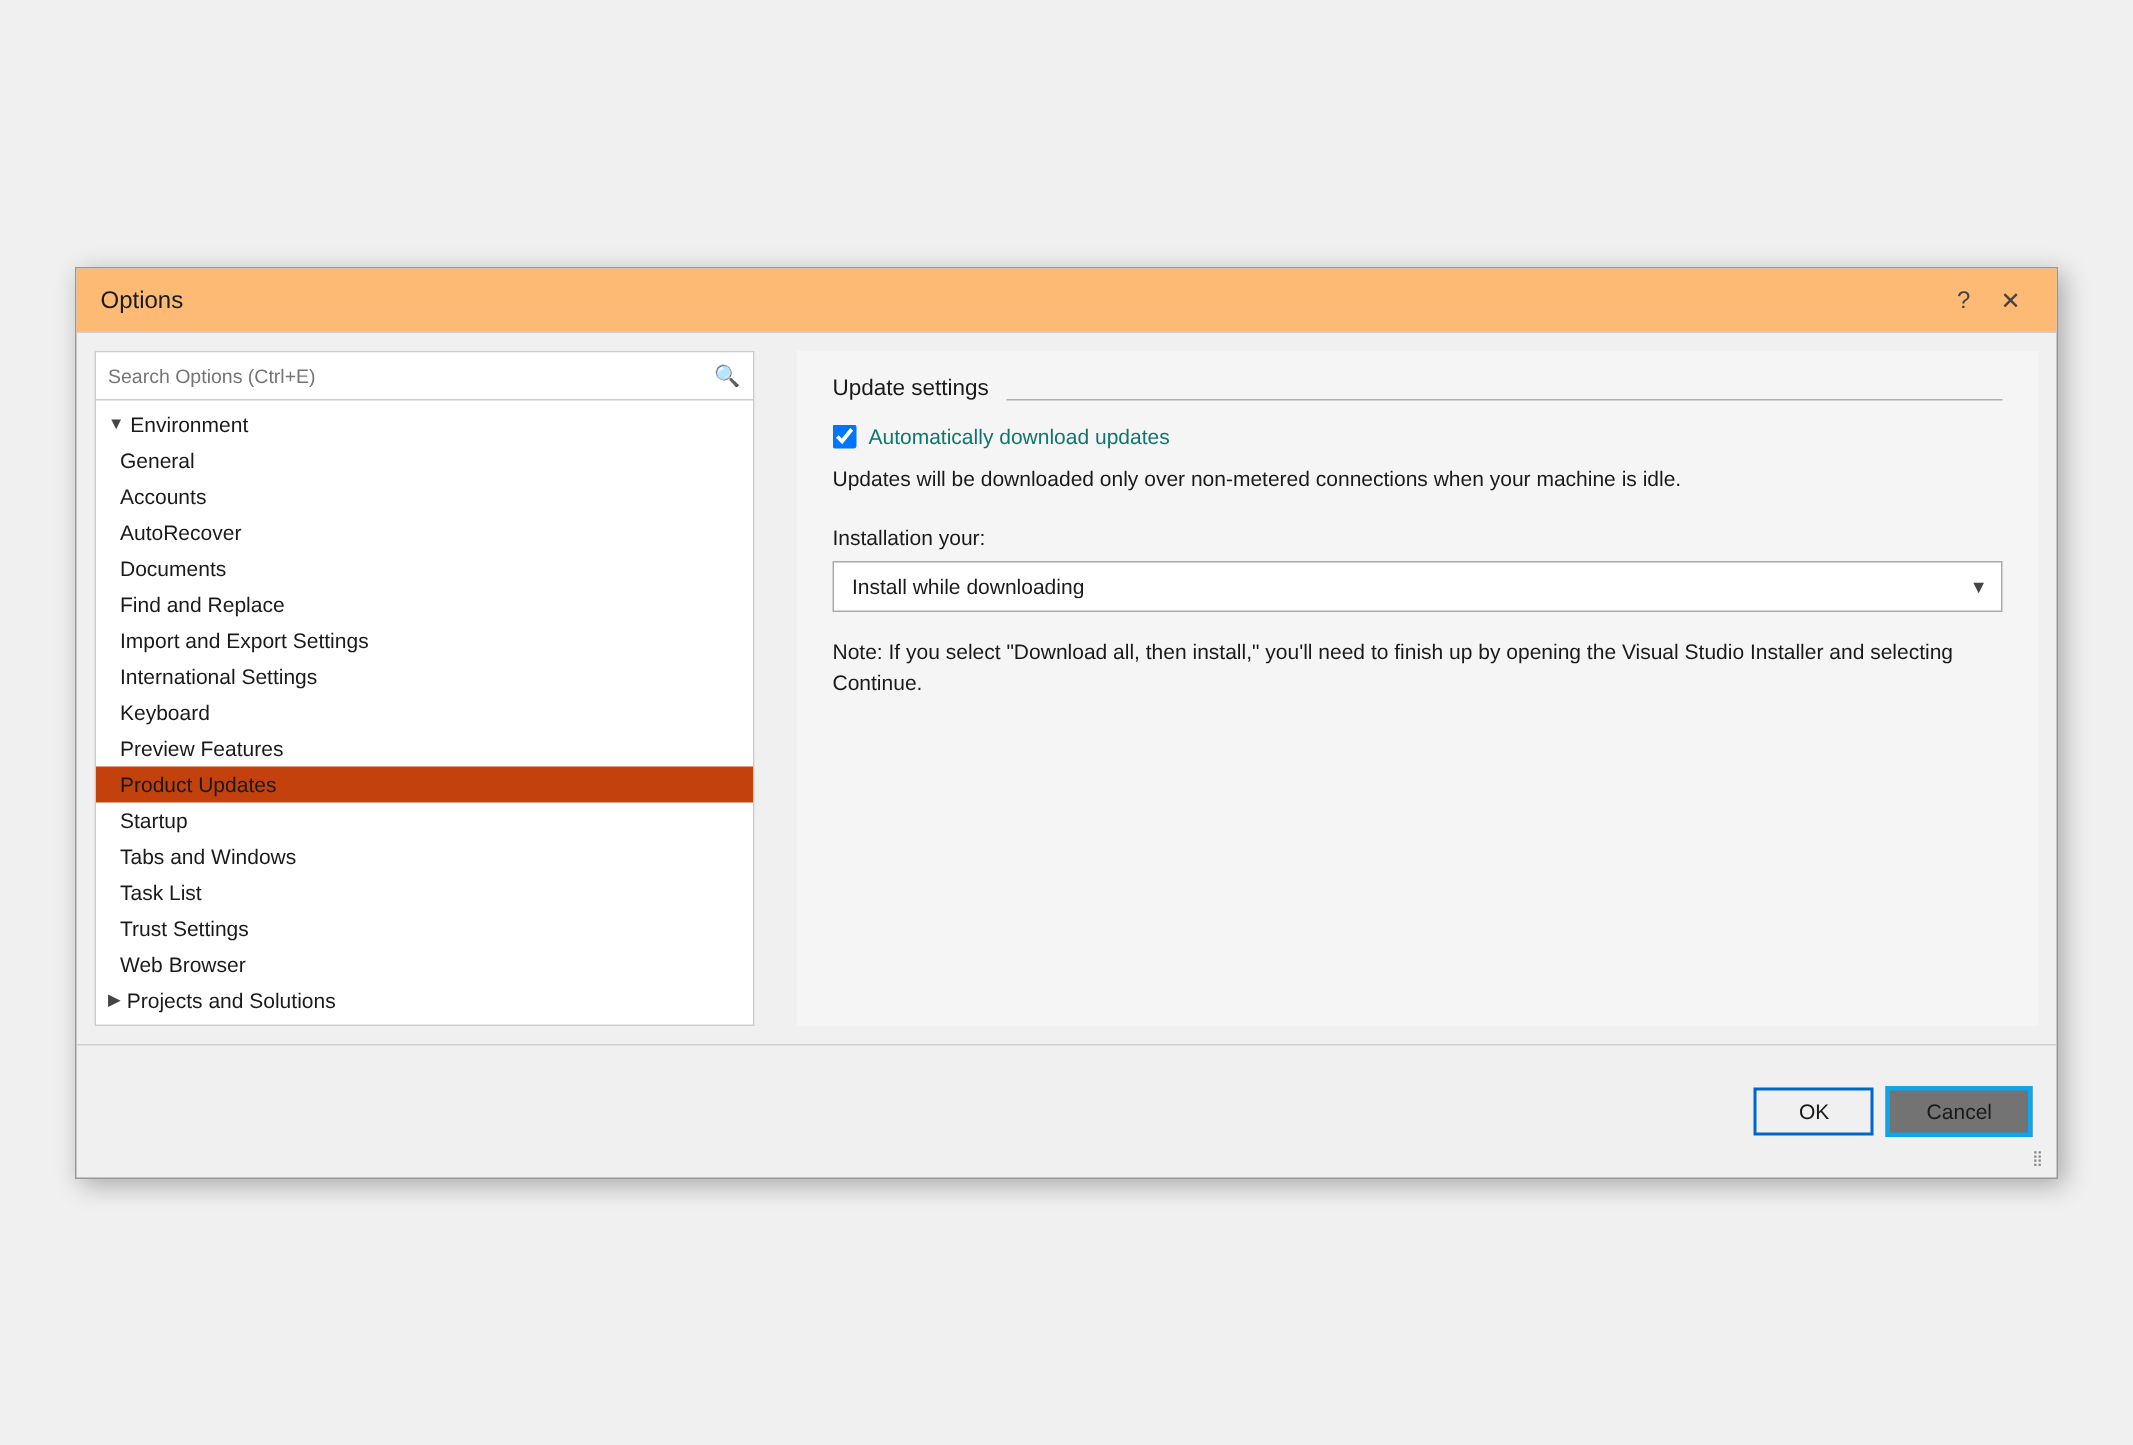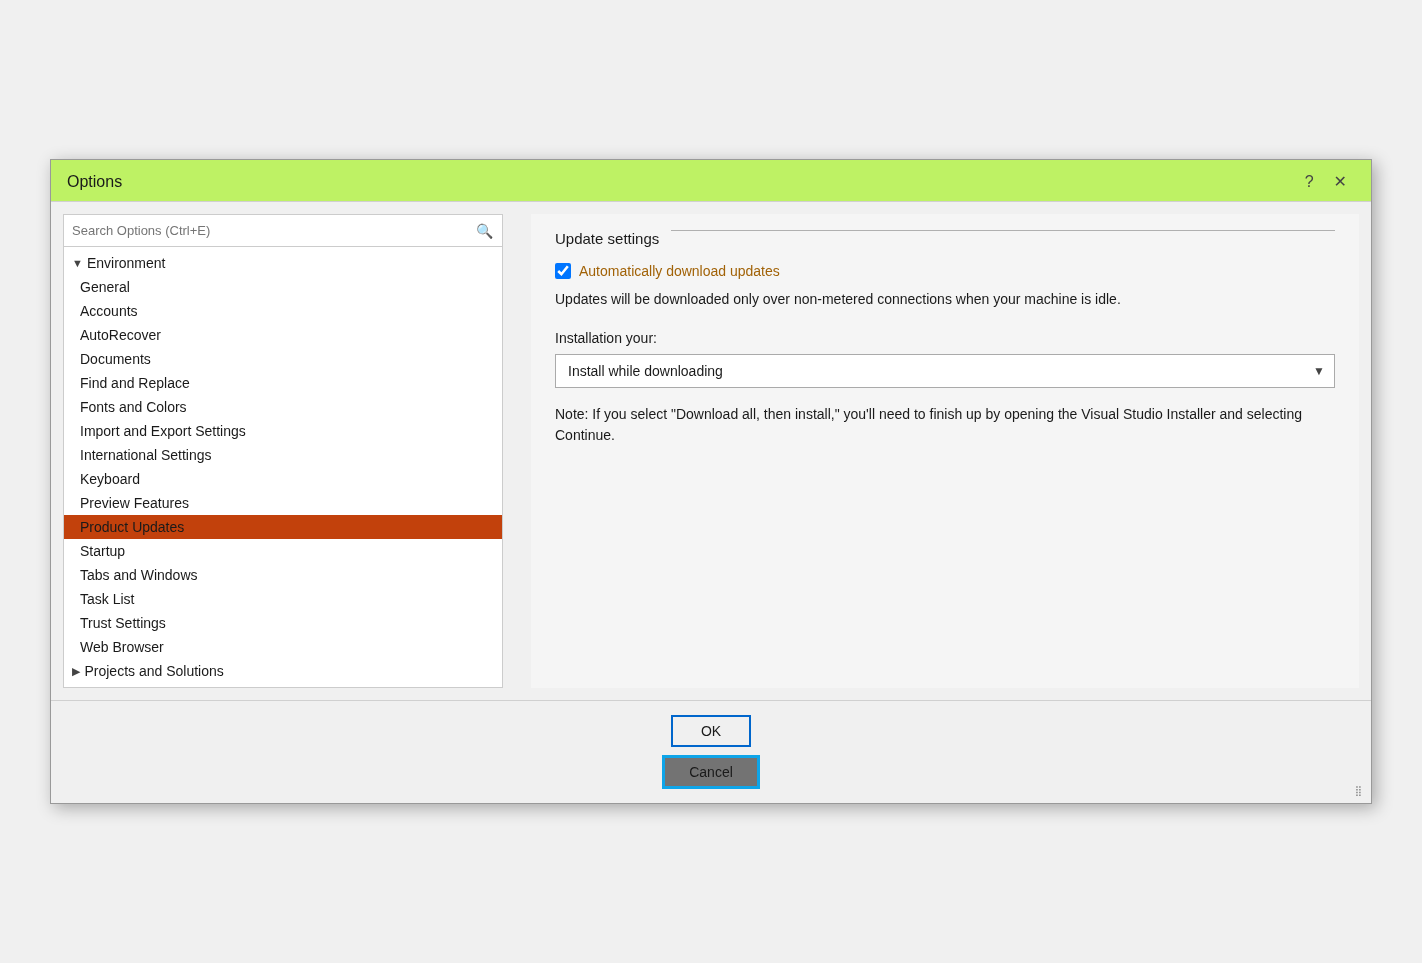--- a/index.html
+++ b/index.html
@@ -18,21 +18,21 @@
     }
     .dialog {
       width: 1322px;
       background: #f0f0f0;
       border: 1px solid #999;
       box-shadow: 4px 4px 16px rgba(0,0,0,0.3);
       display: flex;
       flex-direction: column;
     }
     .title-bar {
-      background: #bef264;
+      background: #fdba74;
       padding: 10px 16px 8px 16px;
       display: flex;
       align-items: center;
       justify-content: space-between;
       border-bottom: 1px solid #d0d0d0;
     }
     .title-text {
       font-size: 16px;
       font-weight: 400;
       color: #1a1a1a;
@@ -131,21 +131,21 @@
       padding: 16px 24px;
       display: flex;
       flex-direction: column;
     }
     .section-title {
       font-size: 15px;
       font-weight: 400;
       color: #1a1a1a;
       margin-bottom: 16px;
       display: flex;
-      align-items: flex-start;
+      align-items: flex-end;
       gap: 12px;
     }
     .section-title::after {
       content: '';
       flex: 1;
       height: 1px;
       background: #b0b0b0;
     }
     .checkbox-row {
       display: flex;
@@ -153,21 +153,21 @@
       gap: 8px;
       margin-bottom: 10px;
     }
     .checkbox-row input[type="checkbox"] {
       width: 16px;
       height: 16px;
       cursor: pointer;
     }
     .checkbox-label {
       font-size: 14px;
-      color: #a16207;
+      color: #0f766e;
     }
     .description-text {
       font-size: 14px;
       color: #1a1a1a;
       margin-bottom: 20px;
       line-height: 1.5;
       max-width: 700px;
     }
     .field-label {
       font-size: 14px;
@@ -202,24 +202,23 @@
     .note-text {
       font-size: 14px;
       color: #1a1a1a;
       line-height: 1.5;
       max-width: 820px;
     }
     .dialog-footer {
       display: flex;
       justify-content: flex-end;
       align-items: center;
-      padding: 14px 16px;
+      padding: 27px 16px;
       gap: 8px;
       border-top: 1px solid #d0d0d0;
-      flex-direction: column;
     }
     .footer-btn {
       padding: 6px 24px;
       font-size: 14px;
       border: 3px solid #0ea5e9;
       background: #737373;
       cursor: pointer;
       min-width: 80px;
       color: #1a1a1a;
     }
@@ -276,23 +275,20 @@
           <div class="tree-item child">
             <span>AutoRecover</span>
           </div>
           <div class="tree-item child">
             <span>Documents</span>
           </div>
           <div class="tree-item child">
             <span>Find and Replace</span>
           </div>
           <div class="tree-item child">
-            <span>Fonts and Colors</span>
-          </div>
-          <div class="tree-item child">
             <span>Import and Export Settings</span>
           </div>
           <div class="tree-item child">
             <span>International Settings</span>
           </div>
           <div class="tree-item child">
             <span>Keyboard</span>
           </div>
           <div class="tree-item child">
             <span>Preview Features</span>

